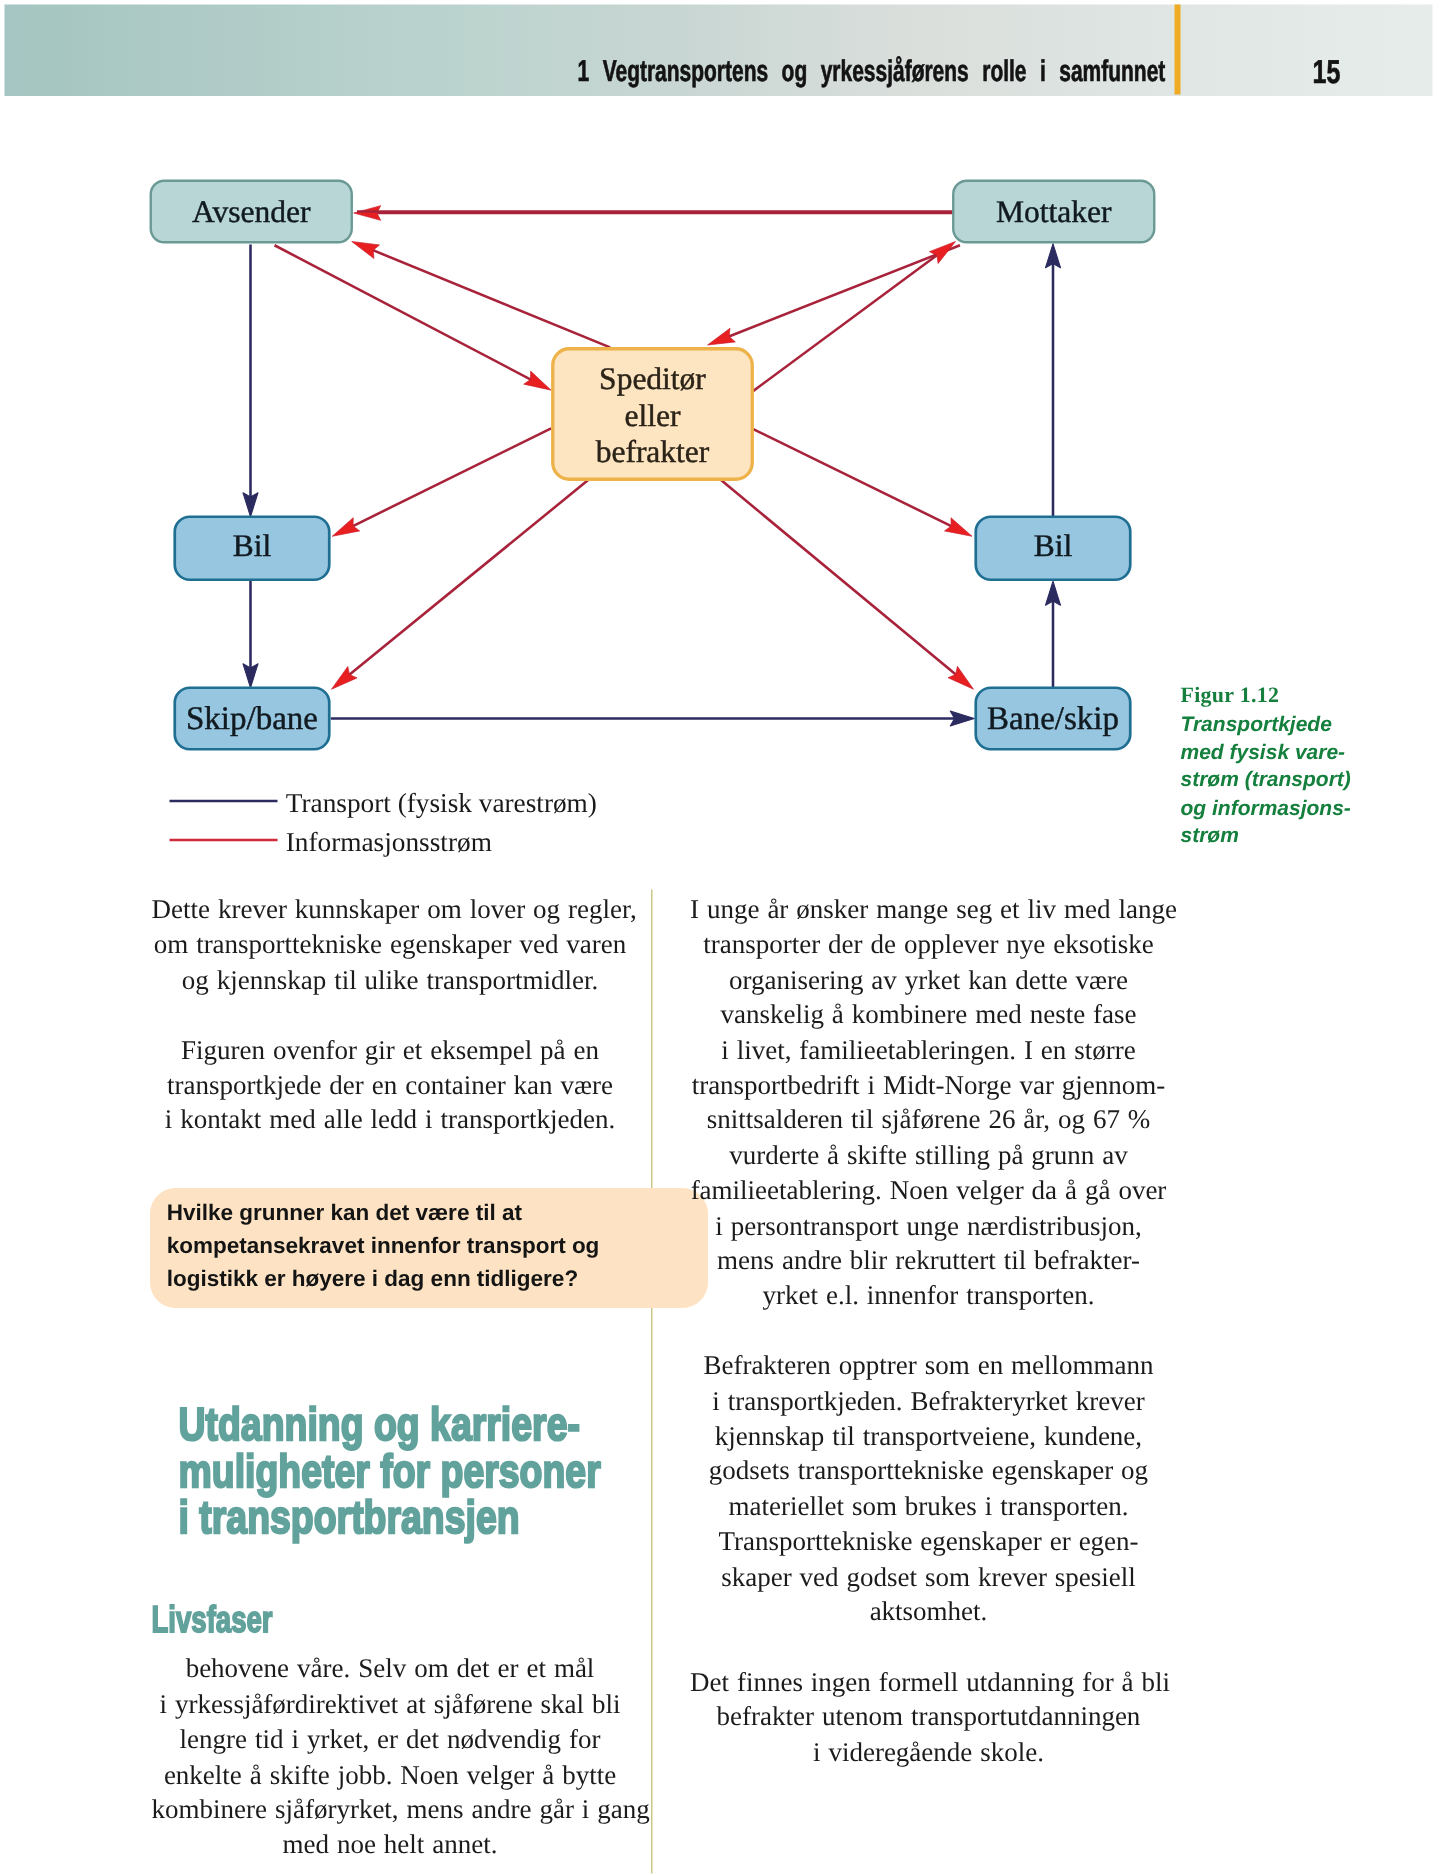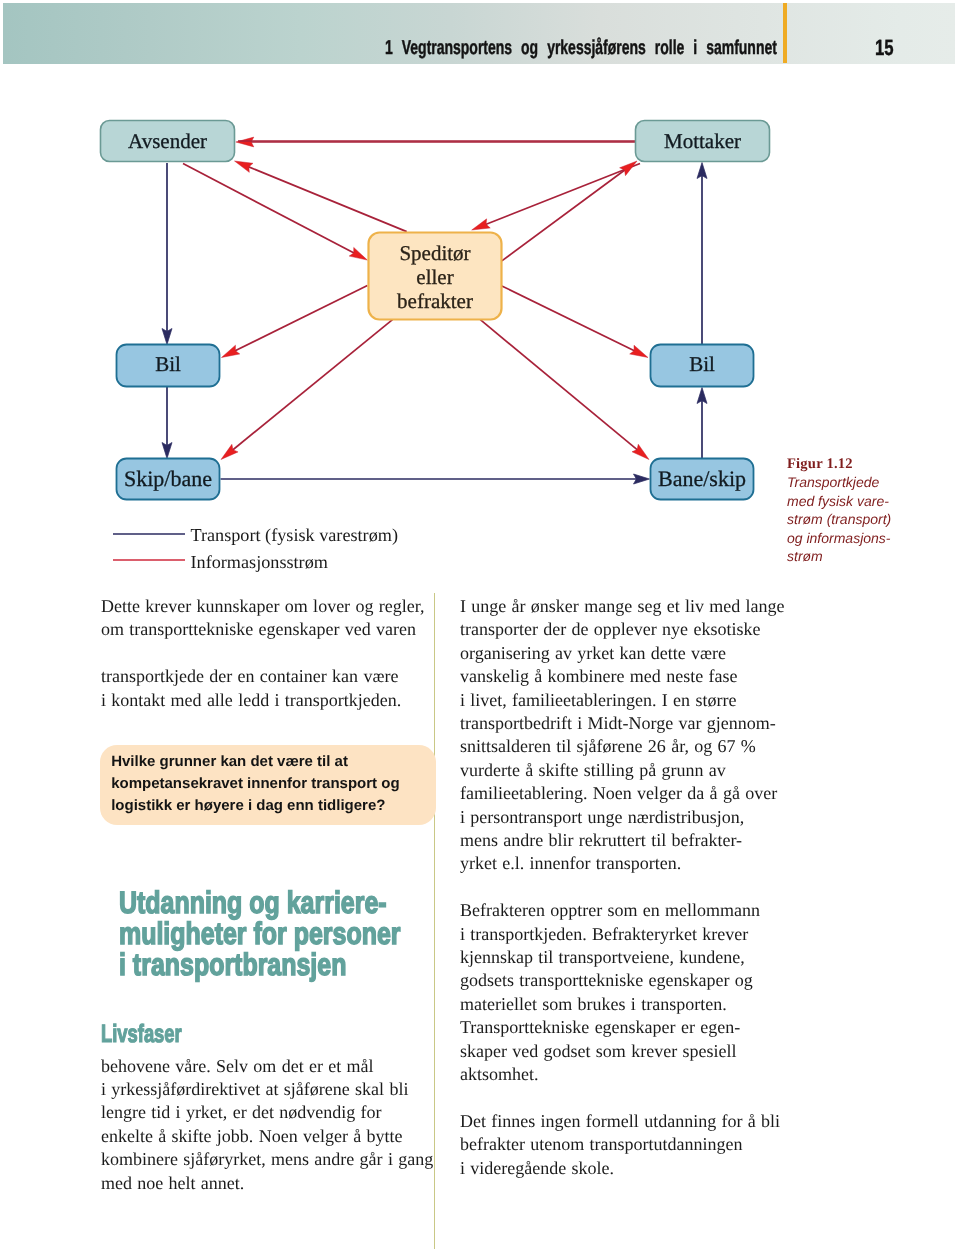--- a/index.html
+++ b/index.html
@@ -30,40 +30,40 @@
   #fig-svg{display:block;}
   .nodetext{font-family:"Liberation Serif",serif;font-size:21px;fill:#111a20;
      stroke:#111a20;stroke-width:0.3px;paint-order:stroke fill;}
   .nodetext-broker{font-family:"Liberation Serif",serif;font-size:21px;fill:#2b2318;
      stroke:#2b2318;stroke-width:0.3px;paint-order:stroke fill;}
   .nodetext-sm{font-family:"Liberation Serif",serif;font-size:22px;fill:#111a20;
      stroke:#111a20;stroke-width:0.3px;paint-order:stroke fill;}
   .legendtext{font-family:"Liberation Serif",serif;font-size:18.2px;fill:#1a1a1a;}
   svg text{text-rendering:geometricPrecision;}
 
-  #figcaption{position:absolute;left:787px;top:454.5px;width:168px;color:#7f1d1d;}
+  #figcaption{position:absolute;left:787px;top:454.5px;width:168px;color:#15803d;}
   #figcaption .lead{display:block;font-family:"Liberation Serif",serif;font-weight:bold;font-size:14.6px;
      line-height:18.5px;letter-spacing:0.2px;}
   #figcaption .cl{display:block;font-family:"Liberation Sans",sans-serif;font-style:italic;font-size:14px;
-     line-height:18.5px;white-space:nowrap;}
+     line-height:18.5px;white-space:nowrap;font-weight:bold;}
 
   
   #col-divider{position:absolute;left:434.2px;top:593.4px;width:1.3px;height:656px;background:#c9c886;}
 
   .col{position:absolute;width:318px;}
   #col-left{left:101px;top:595px;}
   #col-right{left:460px;top:595px;}
 
   .ln{font-family:"Liberation Serif",serif;font-size:18px;line-height:23.4px;color:#1b1b1b;
       white-space:nowrap;display:block;word-spacing:0.8px;}
-  .para{margin:0;}
+  .para{margin:0;text-align:center;}
   .gap{height:23.4px;}
 
   
-  #callout{margin:0;background:#fde3c3;border-radius:17px;padding:5.6px 12px 7.2px 11.7px;width:336px;
+  #callout{margin:0;background:#fde3c3;border-radius:17px;padding:5.6px 12px 7.2px 11.7px;width:372px;
      box-sizing:border-box;margin-left:-1.5px;}
   #callout .cln{font-family:"Liberation Sans",sans-serif;font-weight:bold;font-size:15px;line-height:22.3px;
      color:#141414;white-space:nowrap;display:block;}
 
   
   #heading-main .hl{font-family:"Liberation Sans",sans-serif;font-weight:bold;font-size:31px;line-height:31.1px;
      color:#62a29c;display:block;white-space:nowrap;transform:scaleX(0.805);transform-origin:left center;
      -webkit-text-stroke:1.5px #62a29c;}
   #heading-sub{font-family:"Liberation Sans",sans-serif;font-weight:bold;font-size:25px;line-height:25px;
      color:#62a29c;white-space:nowrap;transform:scaleX(0.735);transform-origin:left center;
@@ -158,23 +158,25 @@
     <span class="lead">Figur 1.12</span>
     <span><span class="cl">Transportkjede</span><span class="cl">med fysisk vare-</span><span class="cl">strøm (transport)</span><span class="cl">og informasjons-</span><span class="cl">strøm</span></span>
   </div>
 
   <div id="col-divider"></div>
 
   <div class="col" id="col-left">
     <div class="para">
         <span class="ln">Dette krever kunnskaper om lover og regler,</span>
         <span class="ln">om transporttekniske egenskaper ved varen</span>
+        <span class="ln">og kjennskap til ulike transportmidler.</span>
       </div>
     <div class="gap"></div>
     <div class="para">
+        <span class="ln">Figuren ovenfor gir et eksempel på en</span>
         <span class="ln">transportkjede der en container kan være</span>
         <span class="ln">i kontakt med alle ledd i transportkjeden.</span>
       </div>
     <div class="gap" style="height:33.1px"></div>
     <div id="callout">
         <span class="cln">Hvilke grunner kan det være til at</span>
         <span class="cln">kompetansekravet innenfor transport og</span>
         <span class="cln">logistikk er høyere i dag enn tidligere?</span>
       </div>
     <div class="gap" style="height:44.5px"></div>

